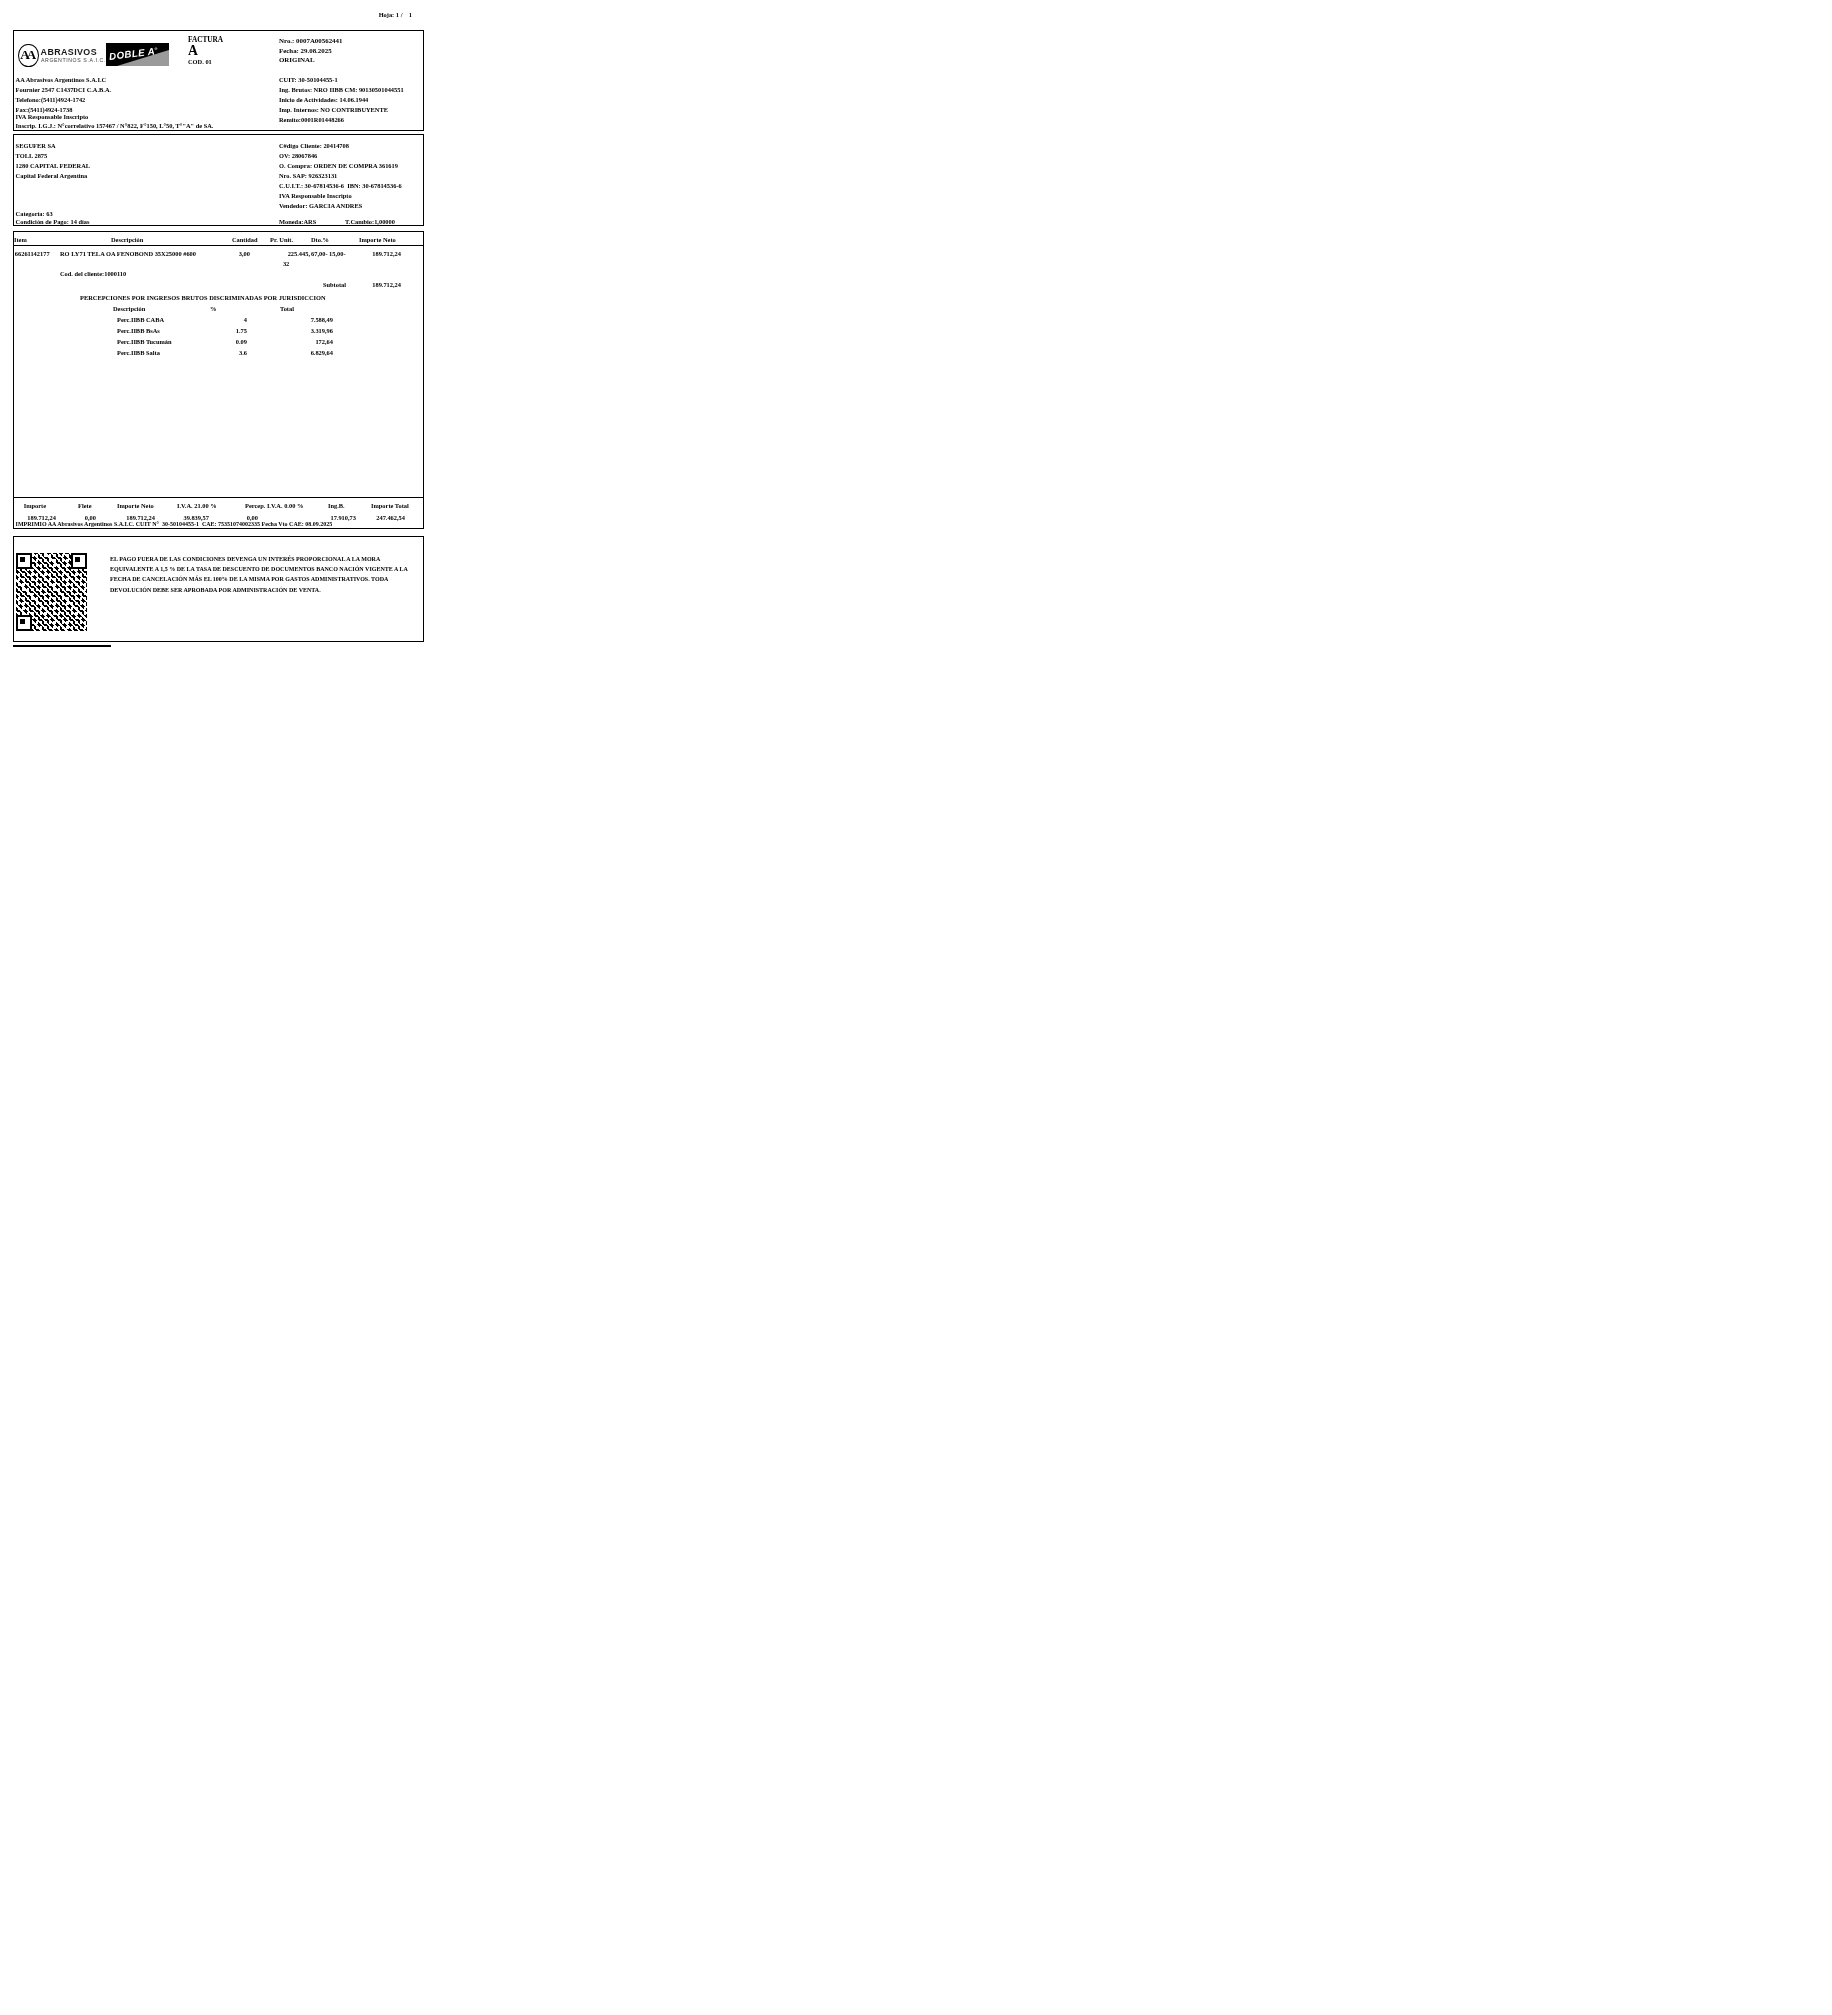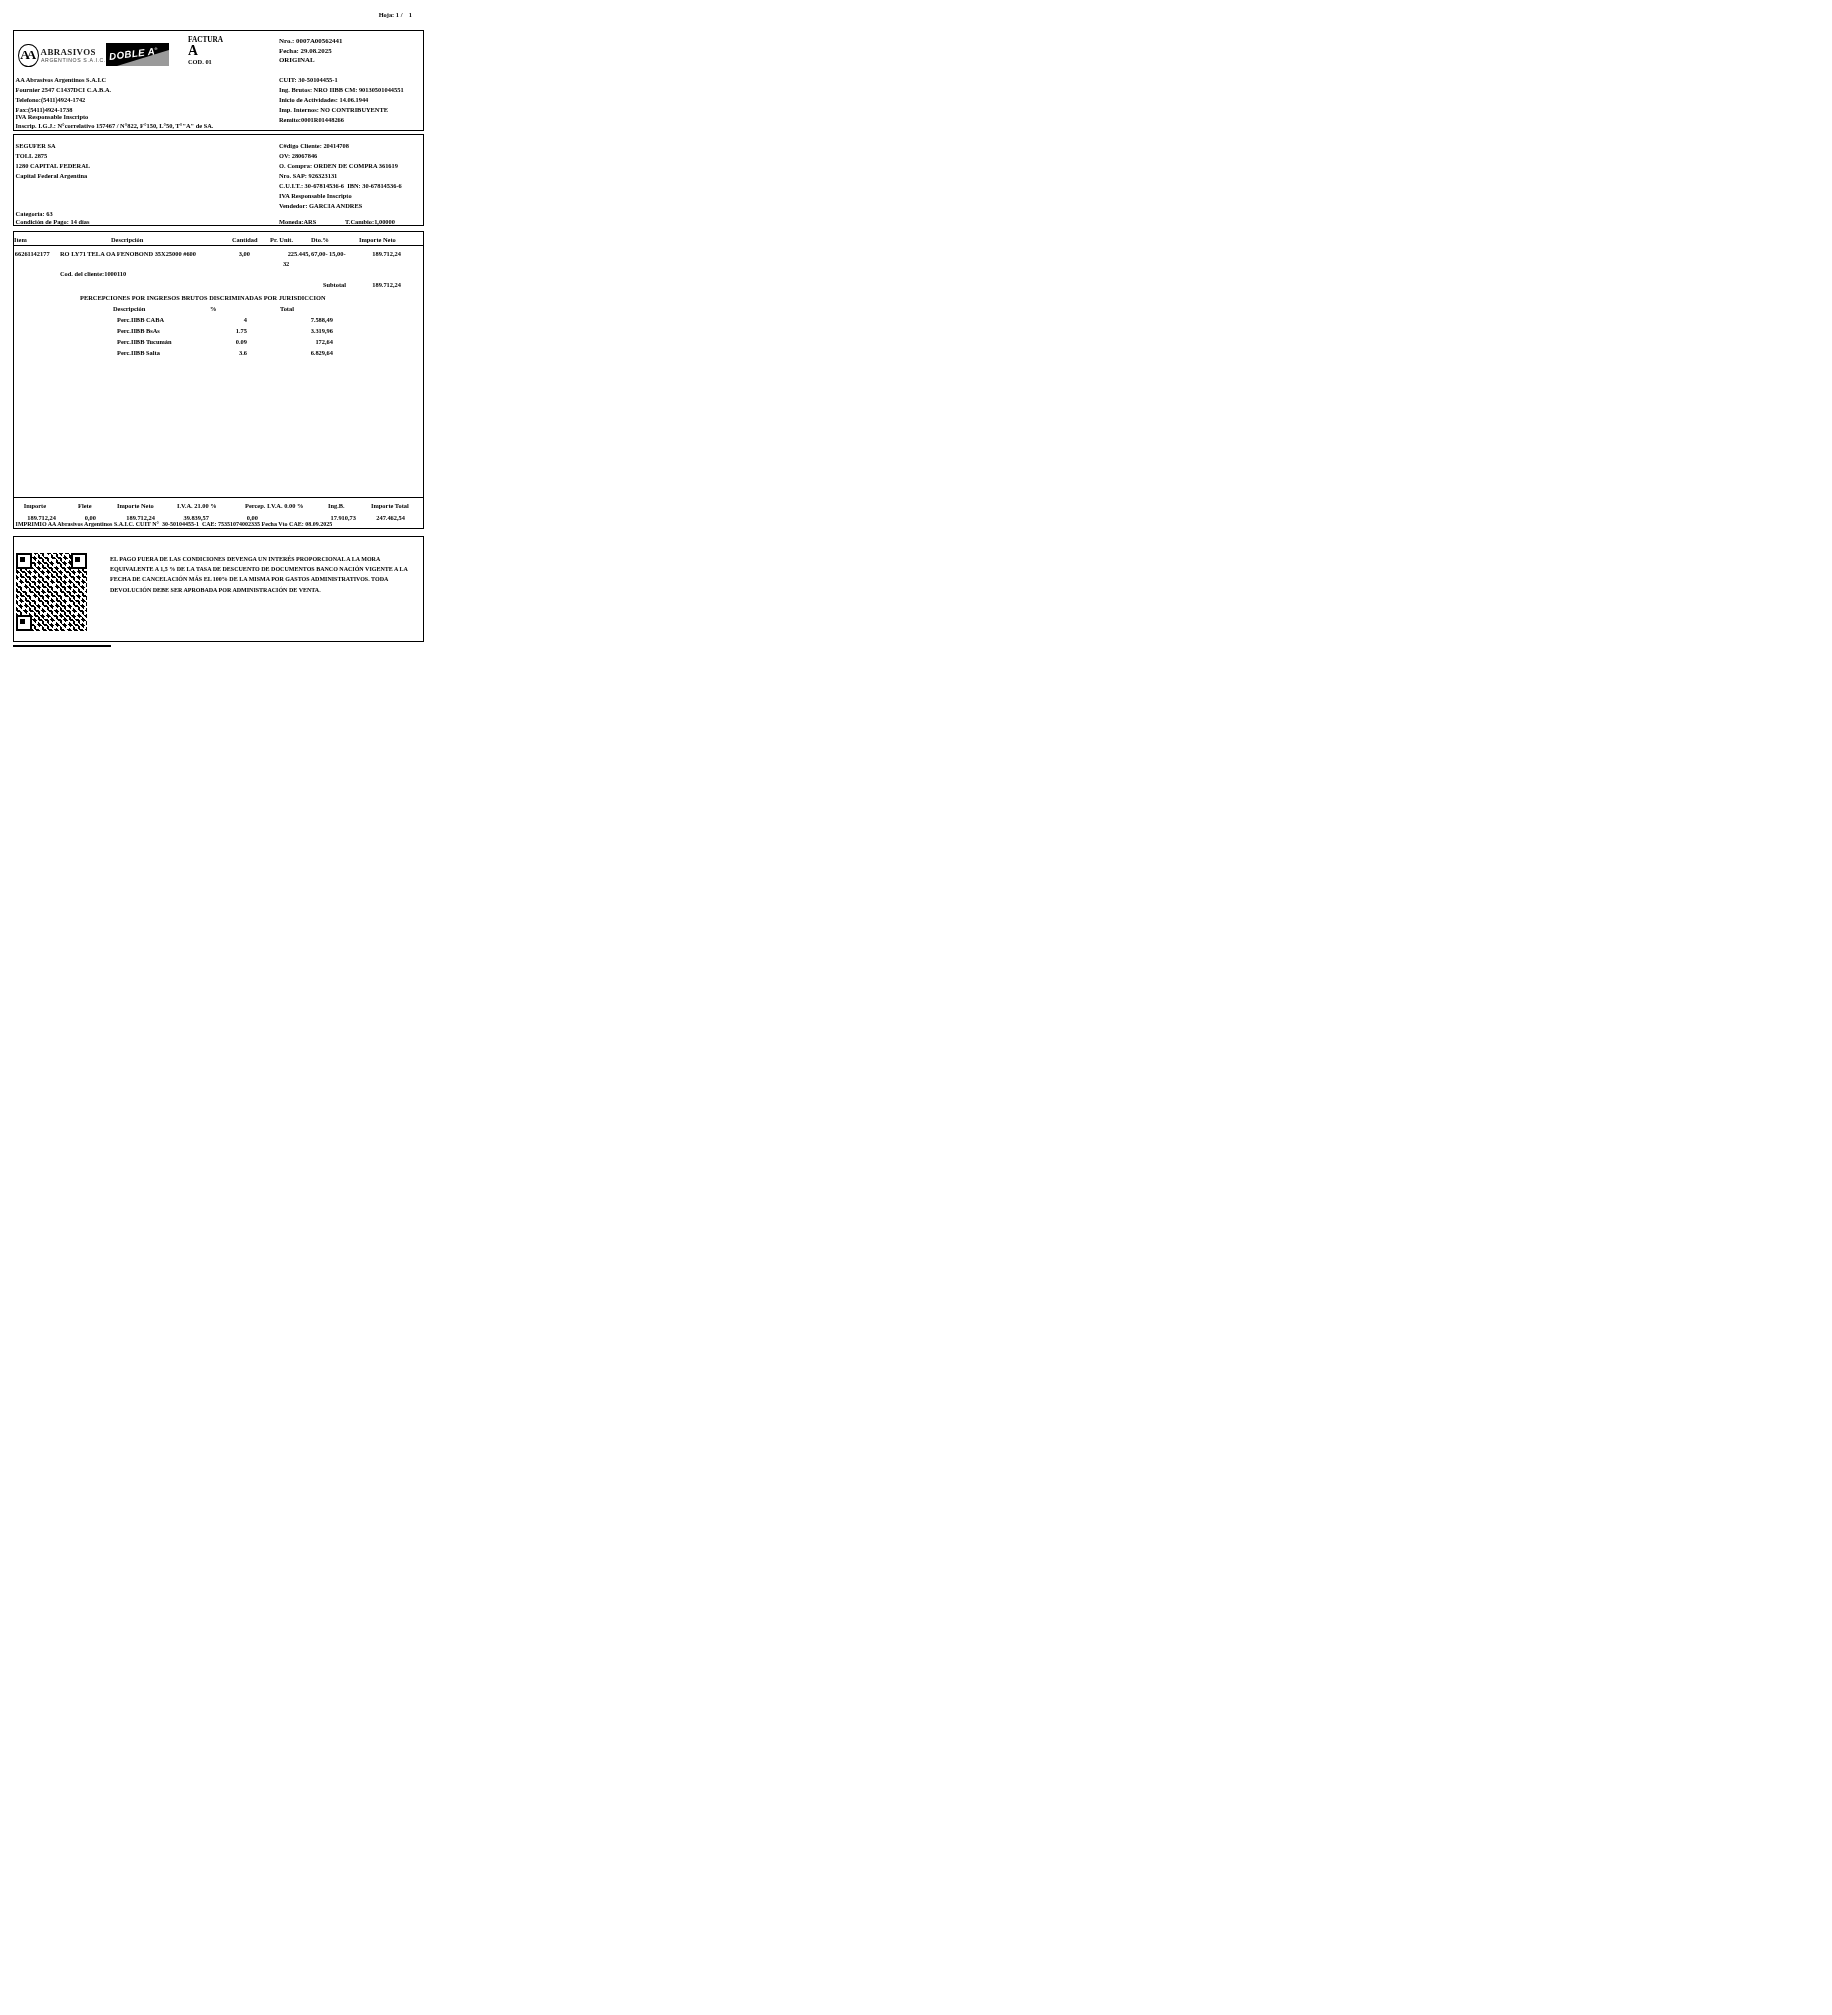--- a/index.html
+++ b/index.html
@@ -11,21 +11,21 @@
   .t{position:absolute;white-space:pre;font-size:6.4px;line-height:1.05;}
   .ctr{text-align:left;}
   .r{text-align:right;}
   .box{position:absolute;border:1.2px solid #000;background:#fff;}
   .hr{position:absolute;left:0;right:0;height:1.2px;background:#000;}
   
   .aa-circle{position:absolute;left:4px;top:13px;width:18.5px;height:21.4px;
     border:1.6px solid #000;border-radius:50%;text-align:center;}
   .aa-circle span{font-size:13px;letter-spacing:-2.8px;line-height:20px;
     display:inline-block;padding-right:2.8px;font-family:"Liberation Serif",serif;}
-  .brand1{position:absolute;left:26.6px;top:16px;font-family:Liberation Serif, serif;
+  .brand1{position:absolute;left:26.6px;top:16px;font-family:Liberation Sans, sans-serif;
     font-size:8.9px;font-weight:bold;letter-spacing:0.4px;color:#1a1a1a;}
   .brand2{position:absolute;left:27px;top:26px;font-family:"Liberation Sans",sans-serif;
     font-size:5.2px;font-weight:normal;letter-spacing:0.6px;color:#3d3d3d;}
   .doblea{position:absolute;left:92px;top:11.7px;width:63px;height:23.4px;background:#000;overflow:hidden;}
   .doblea .tri{position:absolute;right:0;bottom:0;width:0;height:0;
     border-bottom:16px solid #9a9a9a;border-left:52px solid transparent;}
   .doblea .txt{position:absolute;left:2.8px;top:5.2px;color:#fff;
     font-family:"Liberation Sans",sans-serif;font-style:italic;font-weight:bold;
     font-size:9.7px;letter-spacing:0.4px;transform:rotate(-7deg);white-space:pre;}
   .doblea .txt sup{font-size:3.6px;}

